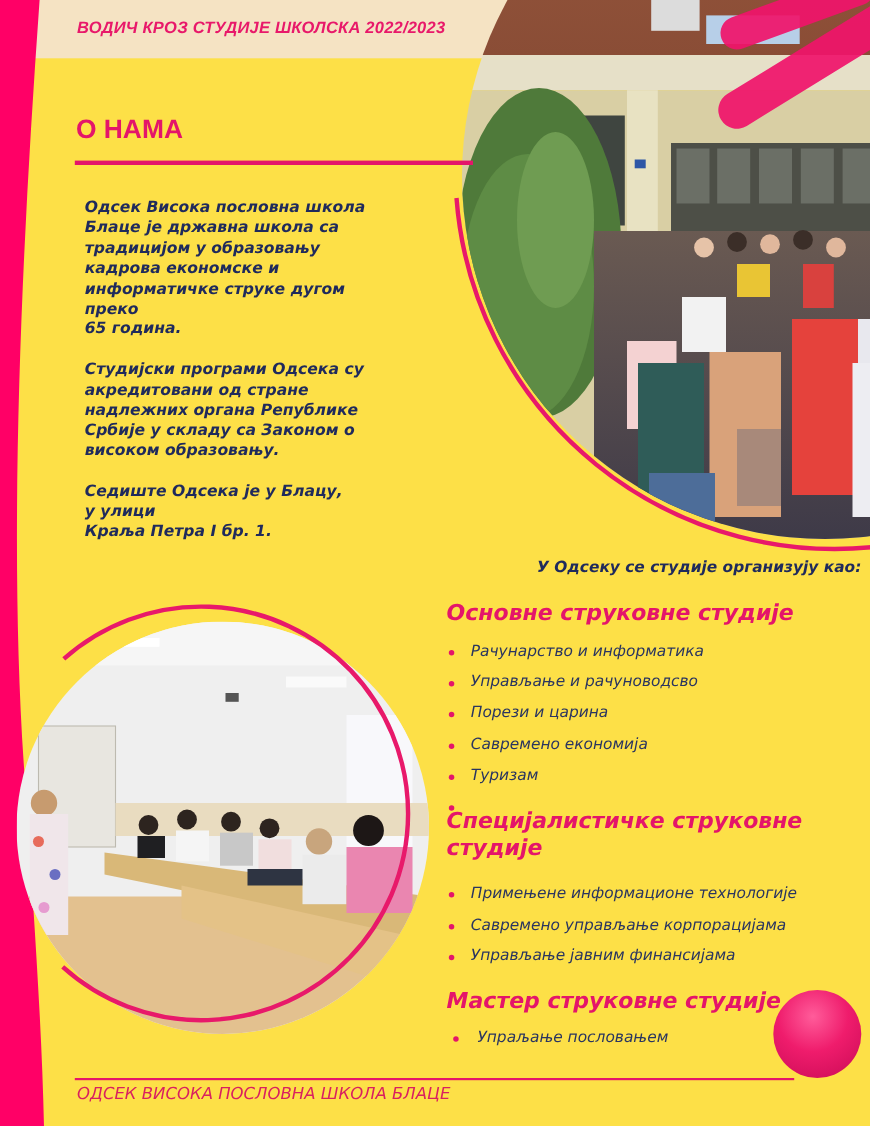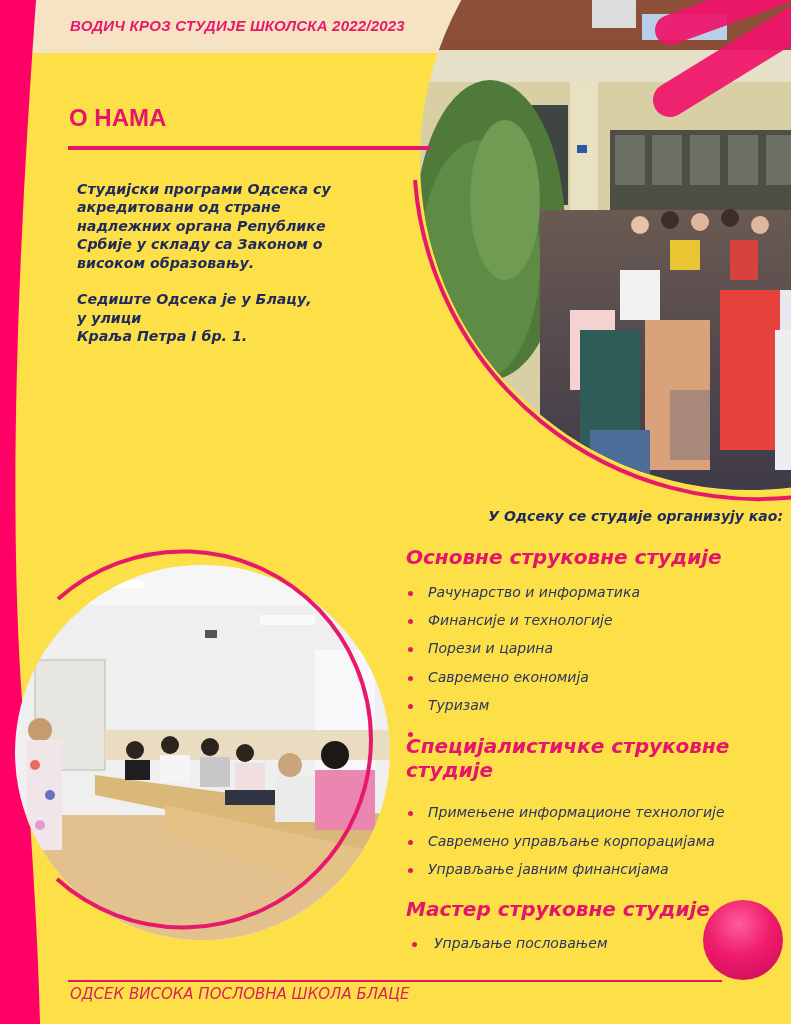--- a/index.html
+++ b/index.html
@@ -160,20 +160,27 @@
   <svg class="left-stripe" viewBox="0 0 120 1024" preserveAspectRatio="none">
     <path d="M0 0 L36 0 C 18 250, 8 500, 22 700 C 30 820, 38 930, 40 1024 L0 1024 Z" fill="#ff0066"></path>
   </svg>
 
   <div class="header-title">ВОДИЧ КРОЗ СТУДИЈЕ ШКОЛСКА 2022/2023</div>
 
   <div class="section-title">О НАМА</div>
   <div class="title-rule"></div>
 
   <div class="about-text">
+    <p>Одсек Висока пословна школа
+Блаце је државна школа са
+традицијом у образовању
+кадрова економске и
+информатичке струке дугом
+преко
+65 година.</p>
     <p>Студијски програми Одсека су
 акредитовани од стране
 надлежних органа Републике
 Србије у складу са Законом о
 високом образовању.</p>
     <p>Седиште Одсека је у Блацу,
 у улици
 Краља Петра I бр. 1.</p>
   </div>
 
@@ -220,21 +227,21 @@
 
   <div class="studies">
     <div class="studies-intro">У Одсеку се студије организују као:</div>
   </div>
 
   <div class="cat-title" style="left:406px;top:545px">Основне струковне студије</div>
 
   <span class="bullet" style="left:408px;top:591px"></span>
   <div class="prog" style="left:428px;top:583px">Рачунарство и информатика</div>
   <span class="bullet" style="left:408px;top:619px"></span>
-  <div class="prog" style="left:428px;top:611px">Финансије и технологије</div>
+  <div class="prog" style="left:428px;top:611px">Управљање и рачуноводсво</div>
   <span class="bullet" style="left:408px;top:647px"></span>
   <div class="prog" style="left:428px;top:639px">Порези и царина</div>
   <span class="bullet" style="left:408px;top:676px"></span>
   <div class="prog" style="left:428px;top:668px">Савремено економија</div>
   <span class="bullet" style="left:408px;top:704px"></span>
   <div class="prog" style="left:428px;top:696px">Туризам</div>
   <span class="bullet" style="left:408px;top:732px"></span>
 
   <div class="cat-title" style="left:406px;top:734px">Специјалистичке струковне студије</div>
 

